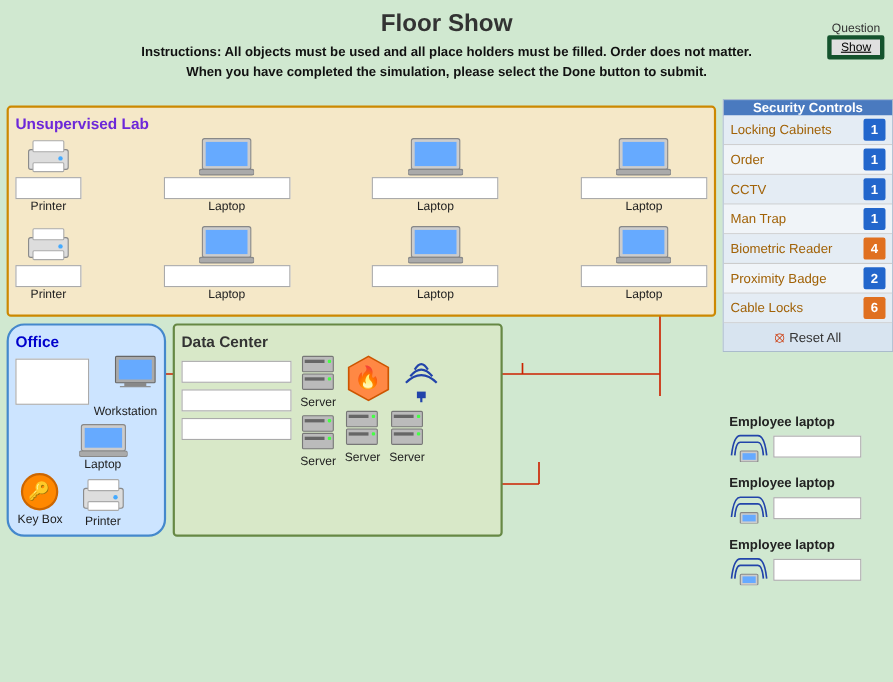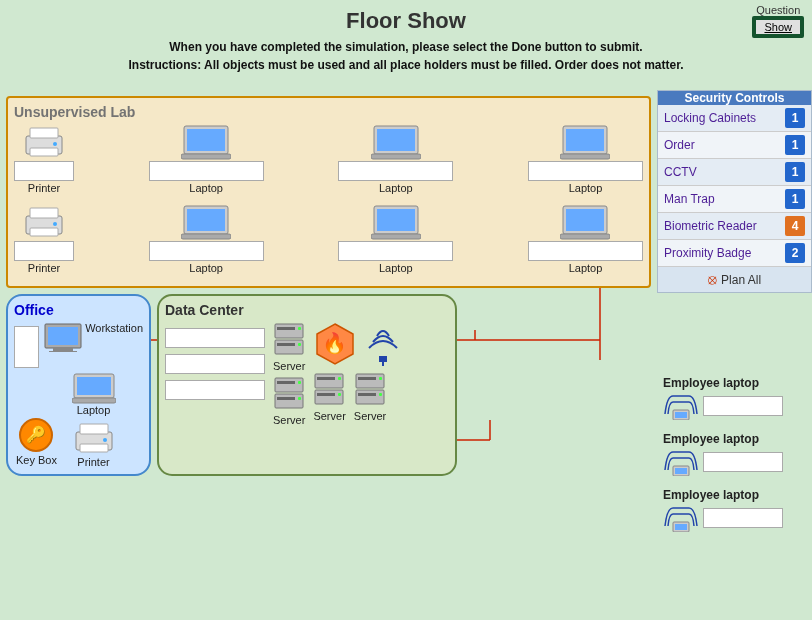--- a/index.html
+++ b/index.html
@@ -9,21 +9,21 @@
       background: #d0e8d0;
       font-family: Arial, sans-serif;
       font-size: 12px;
       overflow: hidden;
       position: relative;
     }
 
     
     #question-btn {
       position: absolute;
-      top: 4px;
+      top: 20px;
       right: 8px;
       text-align: center;
     }
     #question-btn .q-label {
       font-size: 11px;
       color: #333;
       display: block;
     }
     #question-btn button {
       font-size: 11px;
@@ -78,21 +78,21 @@
       justify-content: space-between;
       padding: 3px 6px;
       border-bottom: 1px solid #ccc;
       background: #f0f4f8;
     }
     .security-row:nth-child(even) {
       background: #e4ecf4;
     }
     .security-row .label {
       font-size: 12px;
-      color: #4c1d95;
+      color: #a16207;
     }
     .security-row .badge {
       background: #2266cc;
       color: white;
       font-weight: bold;
       font-size: 12px;
       width: 20px;
       height: 20px;
       display: flex;
       align-items: center;
@@ -125,21 +125,21 @@
       background: #f5e8c8;
       border: 2px solid #cc8800;
       border-radius: 4px;
       position: relative;
       padding: 6px 6px 10px 6px;
       margin-bottom: 6px;
     }
     .lab-box .section-label {
       font-size: 14px;
       font-weight: bold;
-      color: #737373;
+      color: #6d28d9;
       margin-bottom: 4px;
     }
     .device-label {
       font-size: 11px;
       color: #222;
       text-align: center;
     }
 
     
     .office-box {
@@ -154,21 +154,21 @@
       font-size: 14px;
       font-weight: bold;
       color: #0000cc;
       margin-bottom: 4px;
     }
 
     
     .datacenter-box {
       background: #d8e8c8;
       border: 2px solid #668844;
-      border-radius: 15px;
+      border-radius: 4px;
       padding: 6px;
       width: 300px;
       position: relative;
     }
     .datacenter-box .section-label {
       font-size: 14px;
       font-weight: bold;
       color: #333;
       margin-bottom: 4px;
     }
@@ -189,23 +189,23 @@
       flex-direction: column;
       align-items: center;
       position: absolute;
       bottom: 8px;
       left: 8px;
     }
 
     
     .workstation-item {
       display: flex;
-      flex-direction: row;
-      align-items: flex-start;
-      gap: 2px;
+      flex-direction: column;
+      align-items: flex-end;
+      gap: 16px;
     }
 
     
     .server-item {
       display: flex;
       flex-direction: column;
       align-items: flex-start;
       gap: 2px;
     }
 
@@ -271,22 +271,22 @@
 <body>
 
 <div id="question-btn">
   <span class="q-label">Question</span>
   <button>Show</button>
 </div>
 
 <div class="page-title">Floor Show</div>
 
 <div class="instructions">
+  <div>Instructions: All objects must be used and all place holders must be filled. Order does not matter.</div>
   <div>When you have completed the simulation, please select the Done button to submit.</div>
-  <div>Instructions: All objects must be used and all place holders must be filled. Order does not matter.</div>
 </div>
 
 <div class="security-panel">
   <div class="panel-header">Security Controls</div>
   <div class="security-row">
     <span class="label">Locking Cabinets</span>
     <span class="badge">1</span>
   </div>
   <div class="security-row">
     <span class="label">Order</span>
@@ -301,23 +301,27 @@
     <span class="badge">1</span>
   </div>
   <div class="security-row">
     <span class="label">Biometric Reader</span>
     <span class="badge orange">4</span>
   </div>
   <div class="security-row">
     <span class="label">Proximity Badge</span>
     <span class="badge">2</span>
   </div>
+  <div class="security-row">
+    <span class="label">Cable Locks</span>
+    <span class="badge orange">6</span>
+  </div>
   <div class="reset-row">
     <span class="reset-icon">⦻</span>
-    <span class="reset-text">Plan  All</span>
+    <span class="reset-text">Reset  All</span>
   </div>
 </div>
 
 <div class="canvas-area">
 
   <svg style="position:absolute;top:0;left:0;width:100%;height:100%;pointer-events:none;z-index:0;">
 
     <line x1="53" y1="155" x2="53" y2="185" class="red-line"></line>
     <line x1="53" y1="170" x2="600" y2="170" class="red-line"></line>
     <line x1="170" y1="155" x2="170" y2="170" class="red-line"></line>

